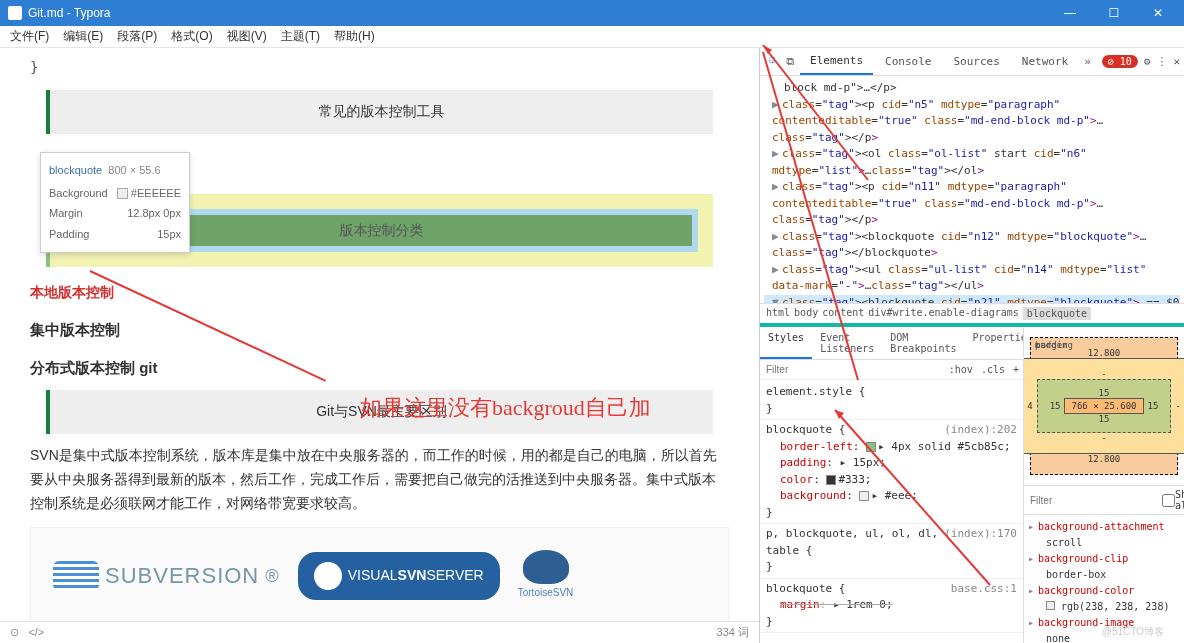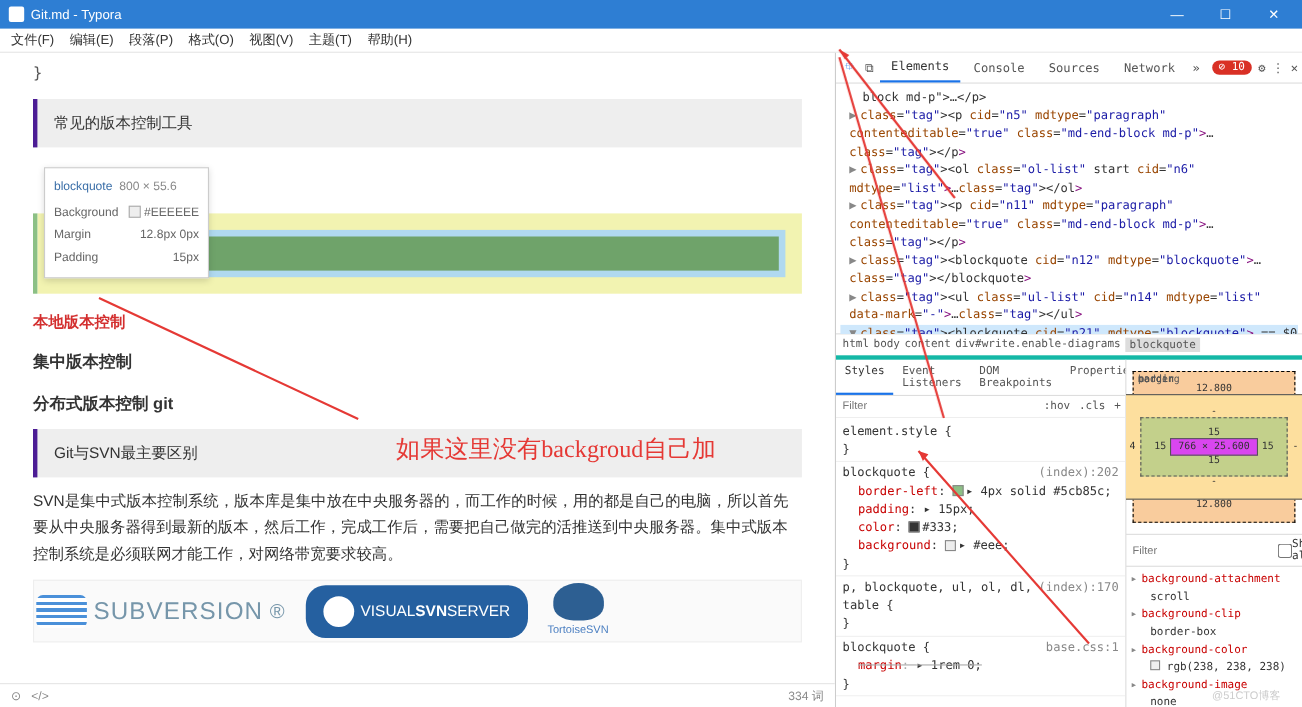--- a/index.html
+++ b/index.html
@@ -8,32 +8,32 @@
 .titlebar .left { display: flex; align-items: center; gap: 6px; }
 .titlebar .icon-app { width: 14px; height: 14px; background: #fff; border-radius: 2px; }
 .titlebar .wincontrols { display: flex; gap: 8px; }
 .titlebar .wc { width: 36px; text-align: center; cursor: pointer; }
 .menubar { height: 22px; display: flex; align-items: center; gap: 14px; padding: 0 10px; font-size: 12px; border-bottom: 1px solid #e5e5e5; }
 .menubar span { cursor: pointer; }
 .main { display: flex; height: 595px; }
 .editor { flex: 1; padding: 8px 30px 4px 30px; overflow: auto; position: relative; }
 .editor-body { font-size: 14px; color: #333; line-height: 1.7; }
 .brace { font-family: monospace; color: #555; }
-.bq { border-left: 4px solid #4c1d95; padding: 10px 15px; background: #eee; margin: 10px 0; }
+.bq { border-left: 4px solid #15803d; padding: 10px 15px; background: #eee; margin: 10px 16px; text-align: center; }
 .bq.highlight { background: linear-gradient(#f2f3b1,#f2f3b1); border-left-color: #8cc085; padding: 15px; }
 .bq.highlight .inner { background: #b0d9f0; padding: 6px; }
 .bq.highlight .inner2 { background: #6fa36a; color: #555; padding: 4px 8px; }
 .tooltip-box { position: absolute; left: 40px; top: 104px; background: #fff; border: 1px solid #ccc; box-shadow: 0 2px 6px rgba(0,0,0,0.15); padding: 8px; font-size: 11px; z-index: 10; width: 150px; }
 .tooltip-box .tname { color: #3b6fa8; margin-bottom: 4px; }
 .tooltip-box .trow { display: flex; justify-content: space-between; margin-top: 2px; color: #666; }
 .tooltip-box .swatch { width: 11px; height: 11px; border: 1px solid #aaa; display: inline-block; vertical-align: middle; background: #eeeeee; }
 .red-h { color: #d32f2f; font-weight: bold; margin: 14px 0 8px; }
 .bold-h { font-weight: bold; margin: 12px 0 8px; font-size: 15px; }
 .desc { margin: 10px 0; color: #333; font-size: 14px; }
-.logos { display: flex; align-items: center; gap: 18px; border: 1px solid #eee; padding: 2px; background: #fafafa; margin: 12px 0; }
+.logos { display: flex; align-items: center; gap: 18px; border: 1px solid #eee; padding: 22px; background: #fafafa; margin: 12px 0; }
 .logo-svn { display: flex; align-items: center; gap: 6px; font-size: 22px; color: #7696aa; letter-spacing: 1px; }
 .logo-svn .swoosh { width: 46px; height: 30px; background: repeating-linear-gradient(180deg,#4a90d9 0 3px,#fff 3px 6px); border-radius: 6px; }
 .logo-vs { background: #2560a0; color: #fff; padding: 10px 16px; border-radius: 18px; font-size: 14px; display: flex; align-items: center; gap: 6px; }
 .logo-vs .dot { width: 28px; height: 28px; border-radius: 50%; background: #fff; display: inline-block; }
 .logo-tort { text-align: center; font-size: 10px; color: #4b7fc1; }
 .logo-tort .tort { width: 46px; height: 34px; background: #2d5f92; border-radius: 50% 50% 40% 40%; position: relative; margin: 0 auto; }
 .statusbar { position: absolute; bottom: 0; left: 0; right: 0; height: 22px; border-top: 1px solid #e5e5e5; display: flex; align-items: center; justify-content: space-between; padding: 0 10px; font-size: 11px; color: #888; background: #fff; }
 .annotation { position: absolute; color: #e53935; font-family: "SimSun", serif; font-size: 22px; z-index: 5; }
 .arrow1 { position: absolute; width: 260px; height: 2px; background: #e53935; transform-origin: left; z-index: 4; }
 .devtools { width: 425px; border-left: 1px solid #ccc; display: flex; flex-direction: column; background: #fff; font-family: Menlo, Consolas, monospace; font-size: 11px; }
@@ -69,21 +69,21 @@
 .rule .prop { padding-left: 14px; }
 .rule .pn { color: #c80000; }
 .rule .pv { color: #333; }
 .rule .struck { text-decoration: line-through; color: #aaa; }
 .rule .sw { display: inline-block; width: 10px; height: 10px; border: 1px solid #888; vertical-align: middle; margin-right: 2px; }
 .styles-right { width: 160px; display: flex; flex-direction: column; overflow: auto; }
 .boxmodel { padding: 10px 6px; font-size: 9px; text-align: center; }
 .bm-margin { background: #f9cc9d; padding: 10px 12px; position: relative; border: 1px dashed #000; }
 .bm-border { background: #fddf9e; padding: 10px 12px; border: 1px solid #555; }
 .bm-padding { background: #c3d08b; padding: 8px 12px; border: 1px dashed #555; }
-.bm-content { background: #d946ef; padding: 2px 6px; border: 1px solid #555; white-space: nowrap; }
+.bm-content { background: #fdba74; padding: 2px 6px; border: 1px solid #555; white-space: nowrap; }
 .bm-lbl { position: absolute; top: 2px; left: 4px; font-size: 9px; color: #555; }
 .bm-num { font-size: 9px; }
 .cfilter { display: flex; align-items: center; border-top: 1px solid #ddd; border-bottom: 1px solid #ddd; padding: 3px 6px; font-size: 10px; }
 .cfilter input { border: none; flex: 1; font-size: 10px; outline: none; }
 .computed { padding: 4px; font-size: 10px; line-height: 1.6; }
 .computed .crow { display: flex; }
 .computed .ct { color: #888; margin-right: 4px; }
 .computed .cn { color: #c80000; }
 .computed .cv { color: #333; padding-left: 8px; }
 .watermark { position: absolute; right: 20px; bottom: 4px; font-size: 10px; color: #ccc; }

